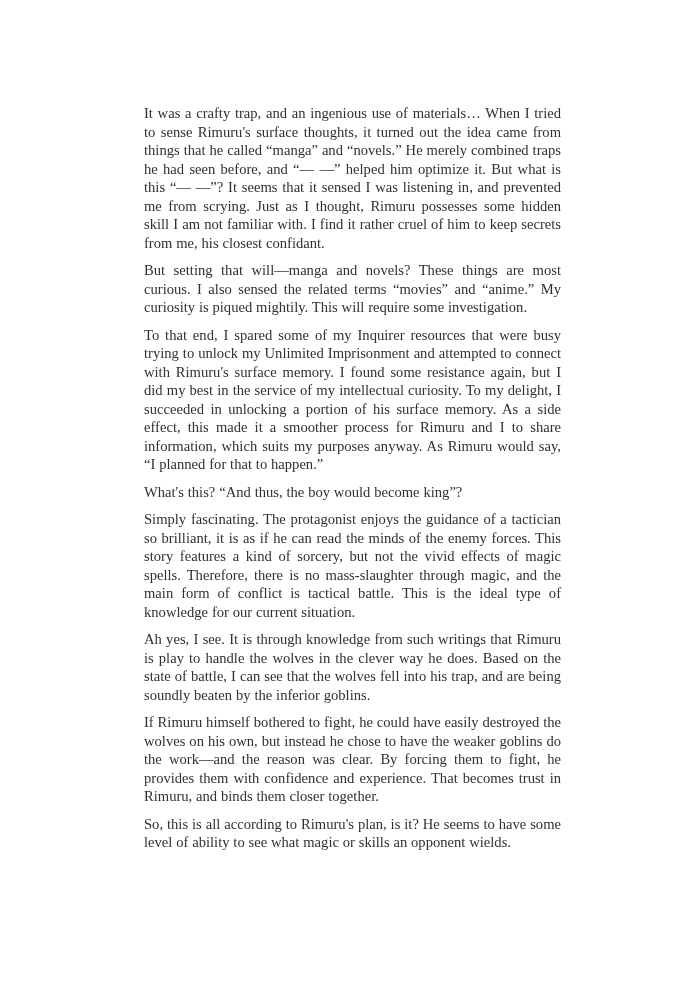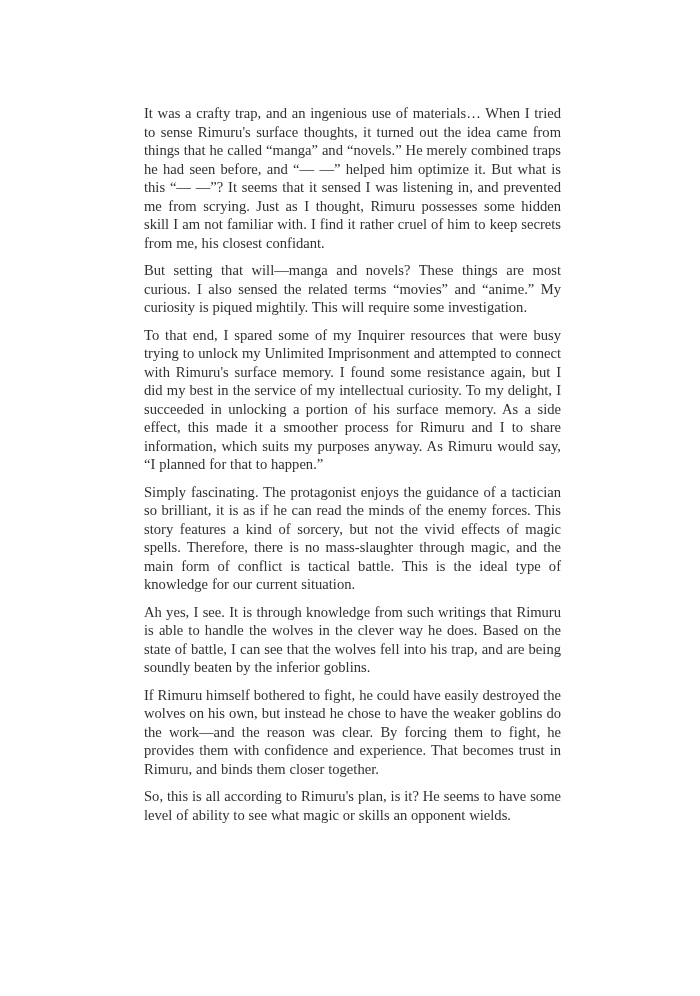--- a/index.html
+++ b/index.html
@@ -36,18 +36,19 @@
 </style>
 </head>
 <body>
 
 <div class="page" style="background: rgb(255, 255, 255);">
   <div class="text-column" style="color: rgb(48, 48, 48);">
 
   <p class="para">It was a crafty trap, and an ingenious use of materials… When I tried to sense Rimuru's surface thoughts, it turned out the idea came from things that he called “manga” and “novels.” He merely combined traps he had seen before, and “—&nbsp;—” helped him optimize it. But what is this “—&nbsp;—”? It seems that it sensed I was listening in, and prevented me from scrying. Just as I thought, Rimuru possesses some hidden skill I am not familiar with. I find it rather cruel of him to keep secrets from me, his closest confidant.</p>
       <p class="para">But setting that will—manga and novels? These things are most curious. I also sensed the related terms “movies” and “anime.” My curiosity is piqued mightily. This will require some investigation.</p>
       <p class="para">To that end, I spared some of my Inquirer resources that were busy trying to unlock my Unlimited Imprisonment and attempted to connect with Rimuru's surface memory. I found some resistance again, but I did my best in the service of my intellectual curiosity. To my delight, I succeeded in unlocking a portion of his surface memory. As a side effect, this made it a smoother process for Rimuru and I to share information, which suits my purposes anyway. As Rimuru would say, “I planned for that to happen.”</p>
+      <p class="para">What's this? “And thus, the boy would become king”?</p>
       <p class="para">Simply fascinating. The protagonist enjoys the guidance of a tactician so brilliant, it is as if he can read the minds of the enemy forces. This story features a kind of sorcery, but not the vivid effects of magic spells. Therefore, there is no mass-slaughter through magic, and the main form of conflict is tactical battle. This is the ideal type of knowledge for our current situation.</p>
-      <p class="para">Ah yes, I see. It is through knowledge from such writings that Rimuru is able to handle the wolves in the clever way he does. Based on the state of battle, I can see that the wolves fell into his trap, and are being soundly beaten by the inferior goblins.</p>
+      <p class="para">Ah yes, I see. It is through knowledge from such writings that Rimuru is play to handle the wolves in the clever way he does. Based on the state of battle, I can see that the wolves fell into his trap, and are being soundly beaten by the inferior goblins.</p>
       <p class="para">If Rimuru himself bothered to fight, he could have easily destroyed the wolves on his own, but instead he chose to have the weaker goblins do the work—and the reason was clear. By forcing them to fight, he provides them with confidence and experience. That becomes trust in Rimuru, and binds them closer together.</p>
       <p class="para">So, this is all according to Rimuru's plan, is it? He seems to have some level of ability to see what magic or skills an opponent wields.</p>
     </div>
 </div>
 
 </body></html>

